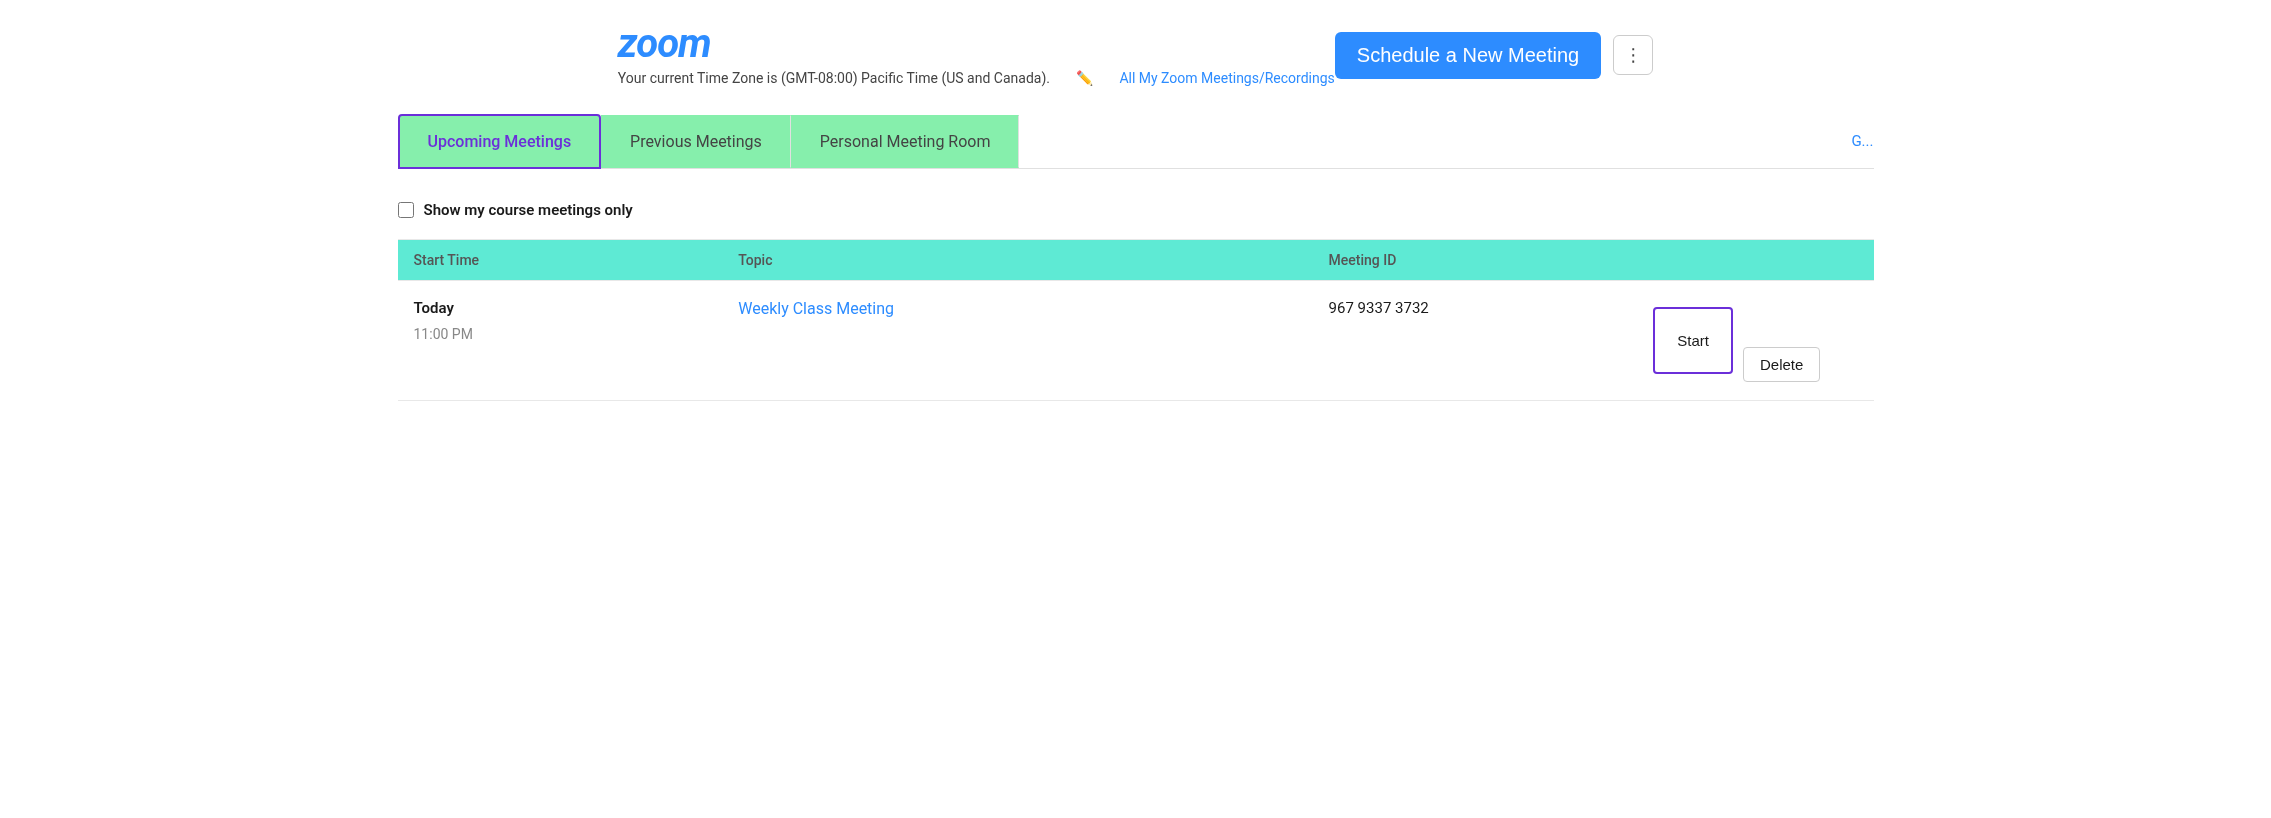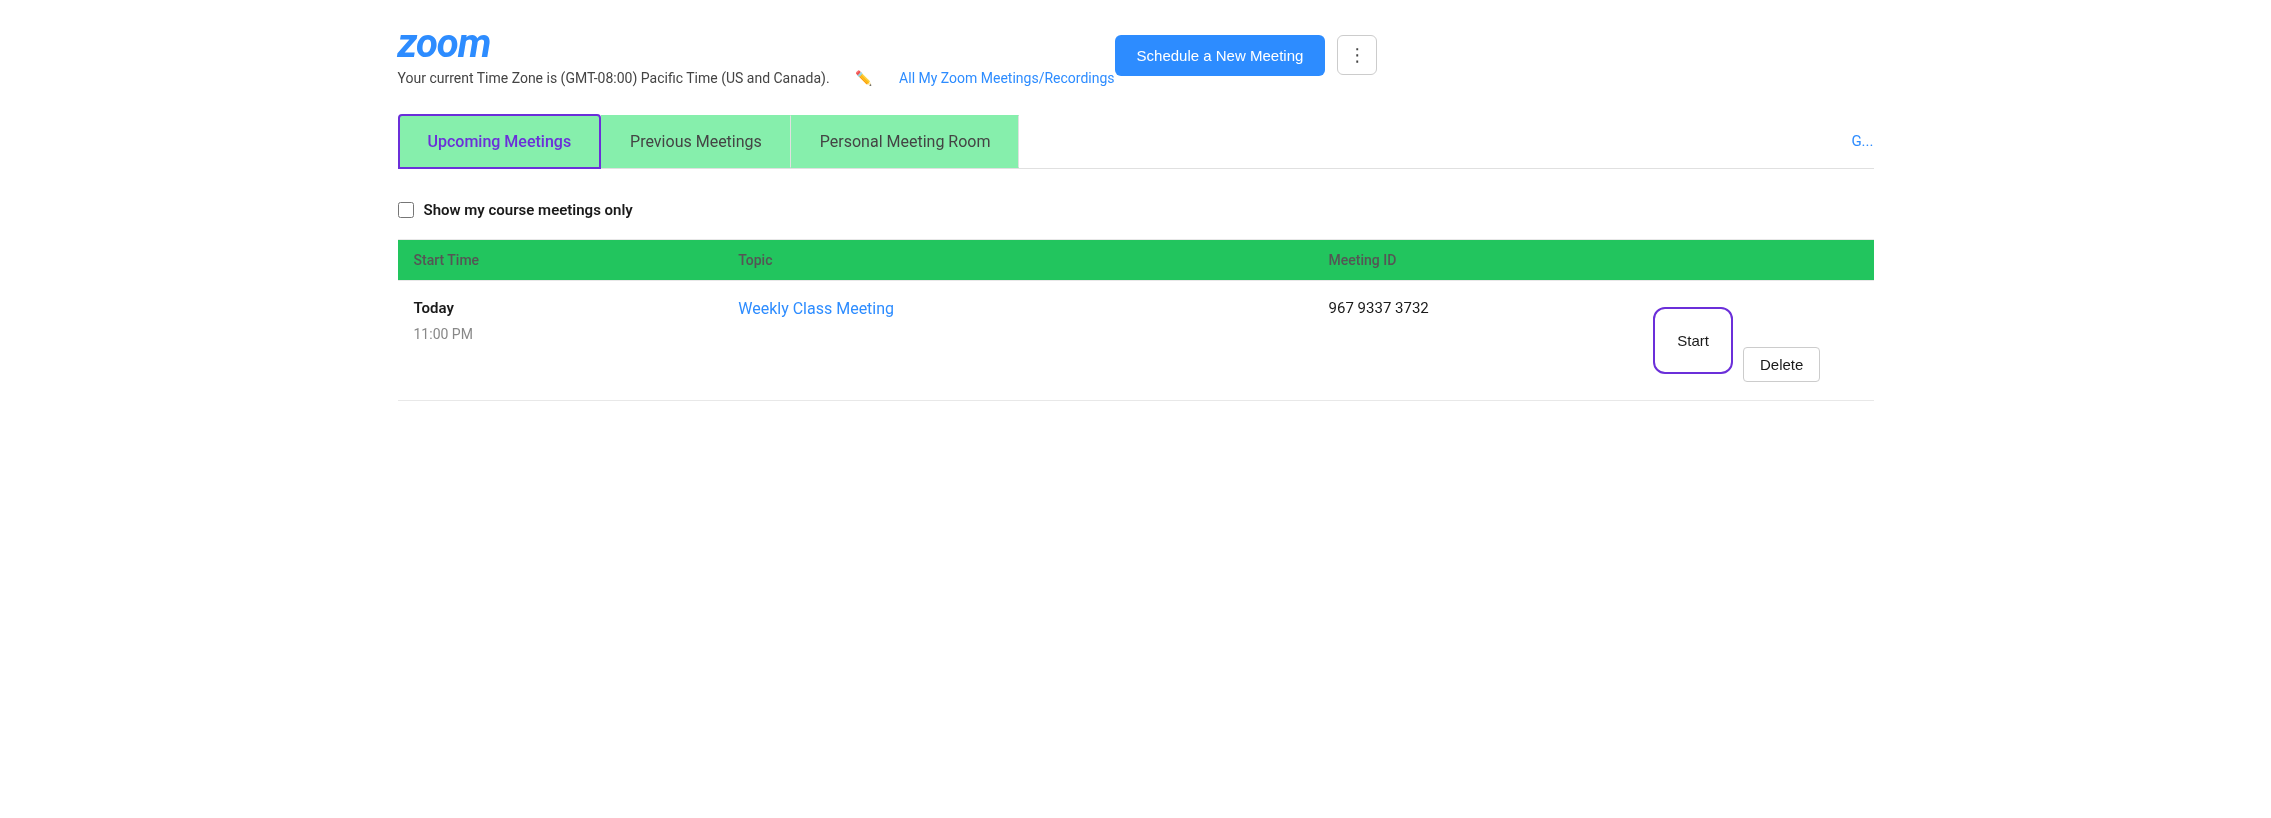--- a/index.html
+++ b/index.html
@@ -18,21 +18,21 @@
     .page-wrapper {
       max-width: 1540px;
       margin: 0 auto;
       padding: 24px 32px;
     }
 
     
     .header {
       display: flex;
       align-items: center;
-      justify-content: flex-start;
+      justify-content: center;
       margin-bottom: 28px;
     }
 
     .header-left {
       display: flex;
       flex-direction: column;
       gap: 6px;
     }
 
     .zoom-logo {
@@ -74,21 +74,21 @@
       align-items: center;
       gap: 12px;
     }
 
     .schedule-btn {
       background-color: #2D8CFF;
       color: white;
       border: none;
       border-radius: 6px;
       padding: 12px 22px;
-      font-size: 15px;
+      font-size: 20px;
       font-weight: 500;
       cursor: pointer;
       white-space: nowrap;
     }
 
     .more-btn {
       border: 1.5px solid #ccc;
       background: white;
       border-radius: 6px;
       width: 40px;
@@ -164,21 +164,21 @@
       color: #1a1a1a;
     }
 
     
     .meetings-table {
       width: 100%;
       border-collapse: collapse;
     }
 
     .table-header-row {
-      background: #22c55e;
+      background: #5eead4;
     }
 
     .table-header-row th {
       text-align: left;
       padding: 12px 16px;
       font-size: 14px;
       font-weight: 500;
       color: #555;
       border-top: 1px solid #e8e8e8;
       border-bottom: 1px solid #e8e8e8;
@@ -235,21 +235,21 @@
     .actions-cell {
       display: flex;
       align-items: center;
       gap: 10px;
     }
 
     .start-btn {
       border: 2.5px solid #6B2FD9;
       background: white;
       color: #1a1a1a;
-      border-radius: 12px;
+      border-radius: 4px;
       padding: 23px 22px;
       font-size: 15px;
       cursor: pointer;
       font-weight: 400;
     }
 
     .delete-btn {
       border: 1.5px solid #ccc;
       background: white;
       color: #1a1a1a;

